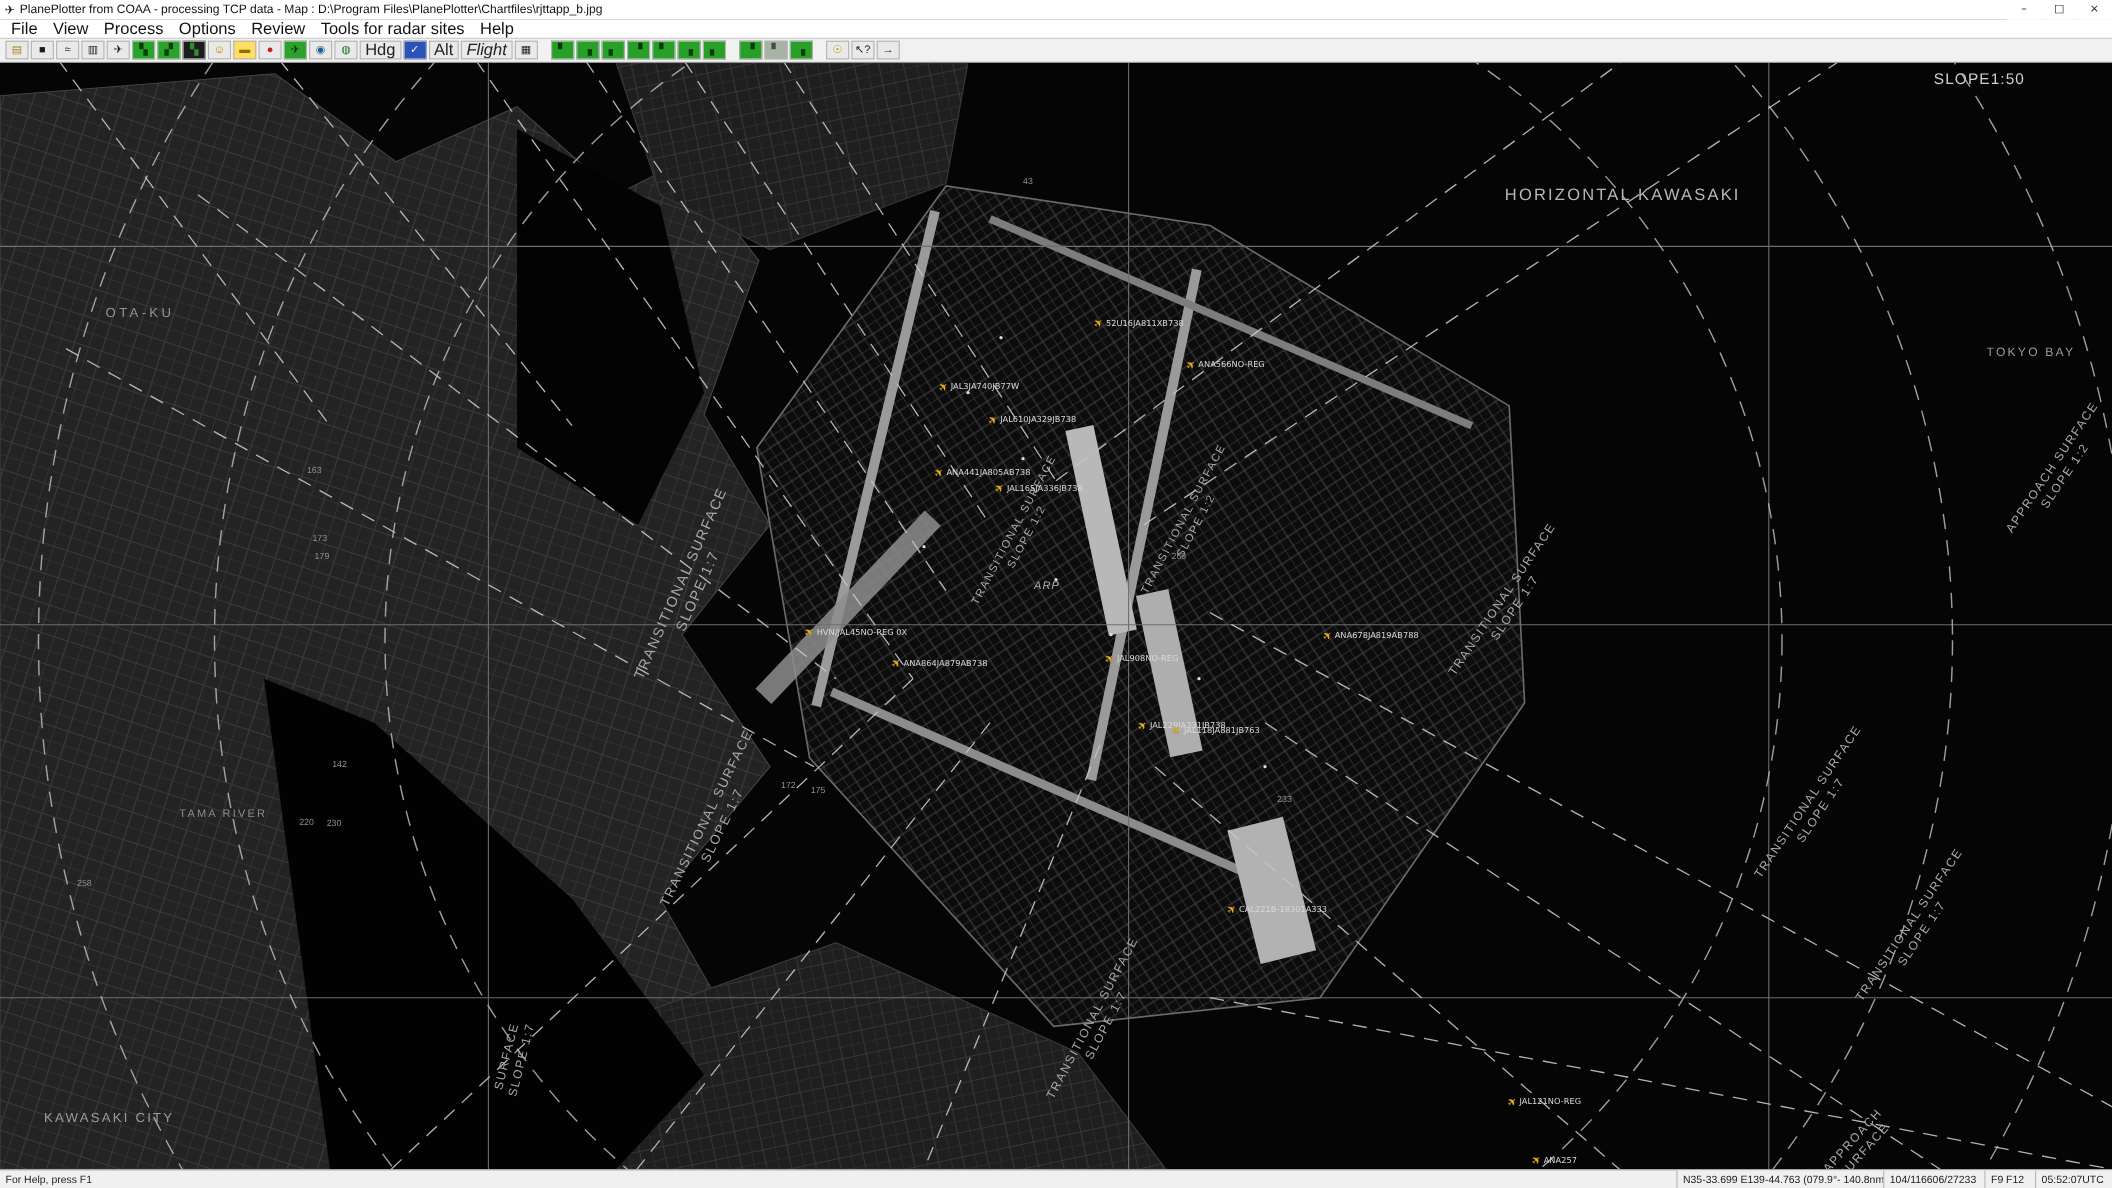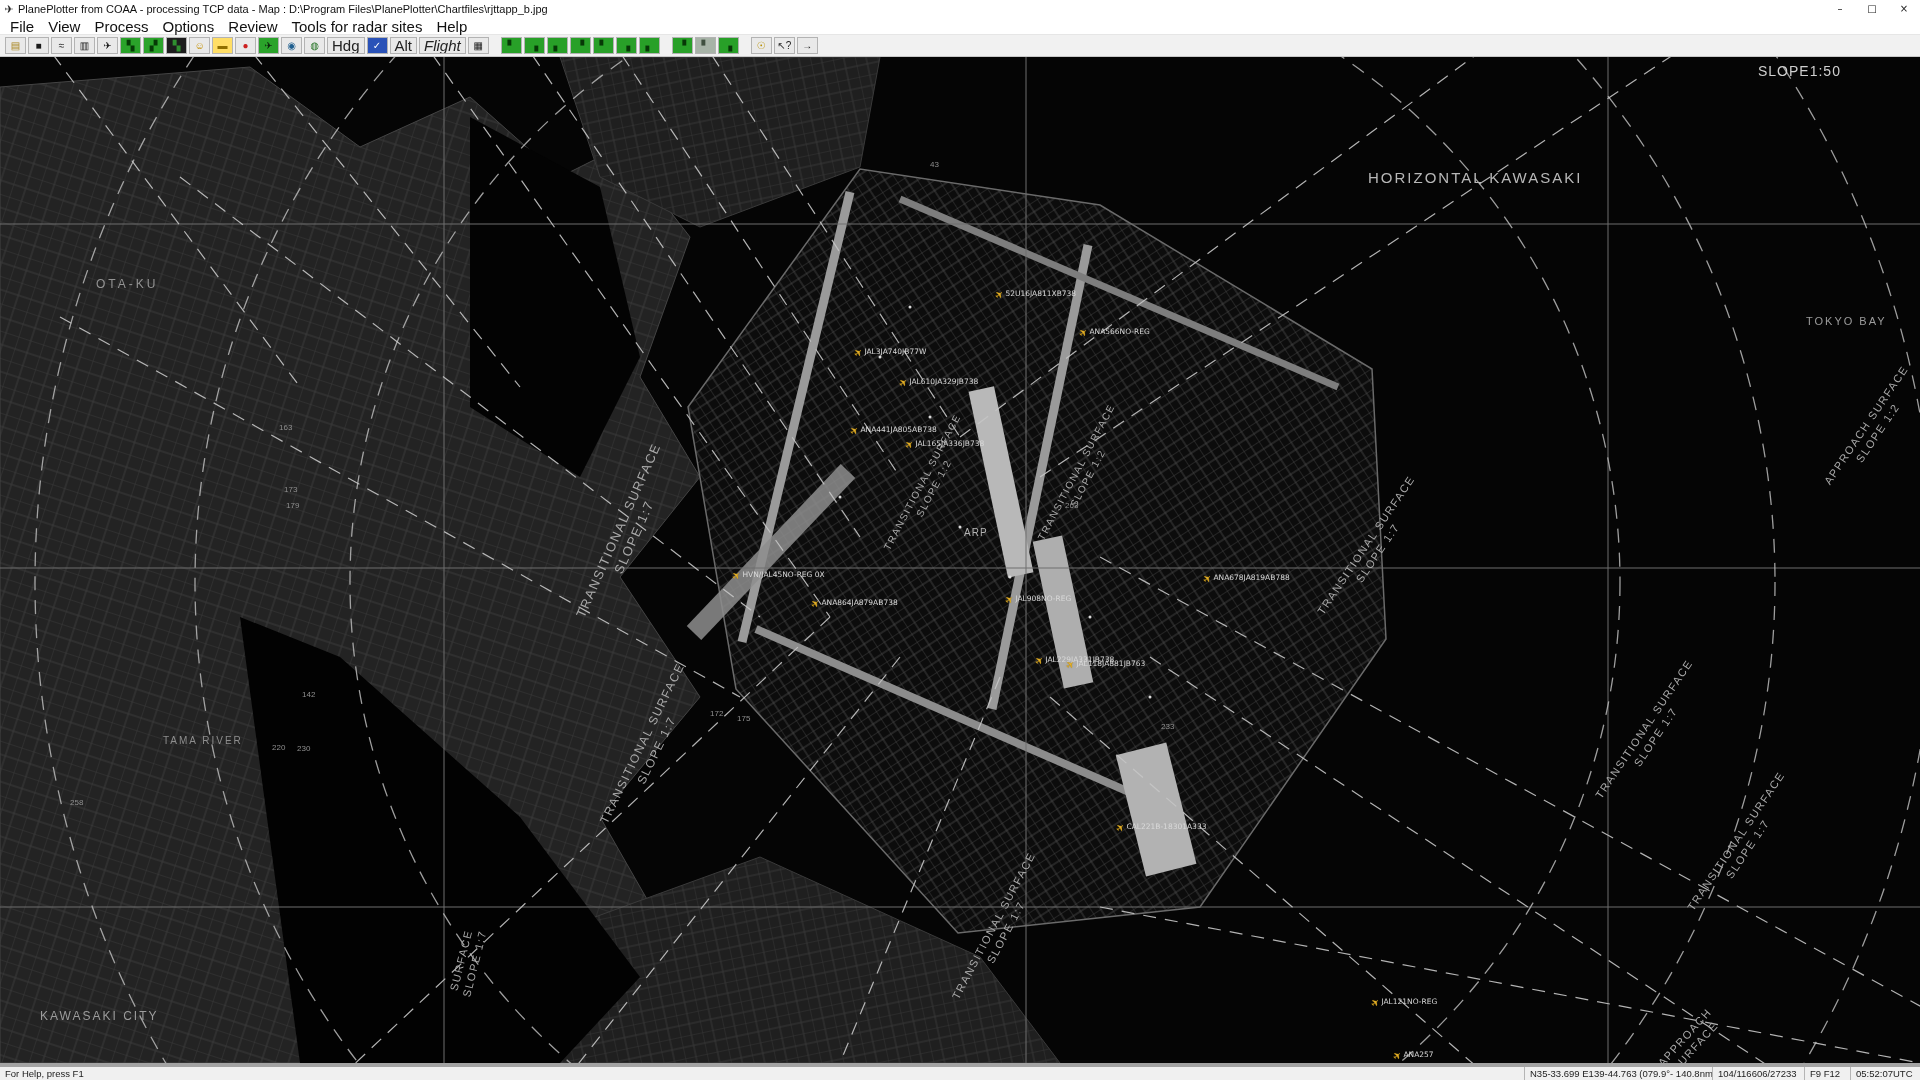--- a/index.html
+++ b/index.html
@@ -22,21 +22,21 @@
   .map{position:absolute;top:57px;left:0;right:0;bottom:17px;background:#404040;overflow:hidden}
   .map svg{position:absolute;left:0;top:0}
   #map-overlay{position:absolute;inset:0;z-index:2}
   .map-label{position:absolute;color:#b0b0b0;white-space:nowrap;font-family:"Liberation Sans",sans-serif}
   .map-rot{position:absolute;color:#a9a9a9;white-space:nowrap;text-align:center;line-height:1.3;font-family:"Liberation Sans",sans-serif}
   .map-spot{position:absolute;color:#8f8f8f;font-size:8px}
   .aircraft{position:absolute;display:flex;gap:2px;align-items:flex-start;transform:translate(-3px,-6px)}
   .ac-glyph{color:#e7b127;font-size:10px;line-height:9px;transform:rotate(-40deg);text-shadow:0 0 1px #7a5c00}
   .ac-text{display:flex;flex-direction:row;font-size:7.5px;line-height:7.6px;color:#d9d9d9;font-family:"DejaVu Sans",sans-serif}
   
-  .statusbar{position:absolute;left:0;right:0;bottom:0;height:17px;background:#f0f0f0;border-top:4px solid #a3a3a3;display:flex;align-items:center;font-size:9.5px;color:#222}
+  .statusbar{position:absolute;left:0;right:0;bottom:0;height:17px;background:#f0f0f0;border-top:1px solid #a3a3a3;display:flex;align-items:center;font-size:9.5px;color:#222}
   .sb-help{flex:1;padding-left:5px}
   .sb-seg{height:100%;display:flex;align-items:center;padding:0 5px;border-left:1px solid #b5b5b5;background:#f0f0f0;white-space:nowrap;overflow:hidden}
   .sb-pos{width:188px}.sb-cnt{width:92px}.sb-keys{width:46px}.sb-time{width:70px}
 </style>
 </head>
 <body>
 
 <div class="titlebar">
   <span class="app-icon">✈</span>
   <span class="title-text">PlanePlotter from COAA - processing TCP data - Map : D:\Program Files\PlanePlotter\Chartfiles\rjttapp_b.jpg</span>
@@ -243,21 +243,21 @@
         <circle cx="910" cy="250" r="1.5"></circle>
     </g>
   </svg>
   <div id="map-overlay">
       <div class="map-label" style="left: 1758px; top: 6px; font-size: 14px; color: rgb(207, 207, 207); letter-spacing: 1px;">SLOPE1:50</div>
       <div class="map-label" style="left: 1368px; top: 112px; font-size: 15px; color: rgb(184, 184, 184); letter-spacing: 2px;">HORIZONTAL KAWASAKI</div>
       <div class="map-label" style="left: 1806px; top: 258px; font-size: 11px; color: rgb(156, 156, 156); letter-spacing: 2px;">TOKYO BAY</div>
       <div class="map-label" style="left: 96px; top: 220px; font-size: 12px; color: rgb(148, 148, 148); letter-spacing: 3px;">OTA-KU</div>
       <div class="map-label" style="left: 163px; top: 678px; font-size: 10px; color: rgb(142, 142, 142); letter-spacing: 2px;">TAMA RIVER</div>
       <div class="map-label" style="left: 40px; top: 952px; font-size: 12px; color: rgb(156, 156, 156); letter-spacing: 2px;">KAWASAKI CITY</div>
-      <div class="map-label" style="left: 964px; top: 470px; font-size: 10px; color: rgb(180, 180, 180); letter-spacing: 1px;">ARP</div>
+      <div class="map-label" style="left: 940px; top: 470px; font-size: 10px; color: rgb(180, 180, 180); letter-spacing: 1px; font-style: italic;">ARP</div>
       <div class="map-rot" style="left: 627px; top: 477px; font-size: 13px; letter-spacing: 1.5px; transform: translate(-50%, -50%) rotate(-66deg);">
         <div>TRANSITIONAL SURFACE</div>
         <div>SLOPE 1:7</div>
       </div>
       <div class="map-rot" style="left: 928px; top: 428px; font-size: 10px; letter-spacing: 1.5px; transform: translate(-50%, -50%) rotate(-62deg);">
         <div>TRANSITIONAL SURFACE</div>
         <div>SLOPE 1:2</div>
       </div>
       <div class="map-rot" style="left: 1082px; top: 418px; font-size: 10px; letter-spacing: 1.5px; transform: translate(-50%, -50%) rotate(-62deg);">
         <div>TRANSITIONAL SURFACE</div>

